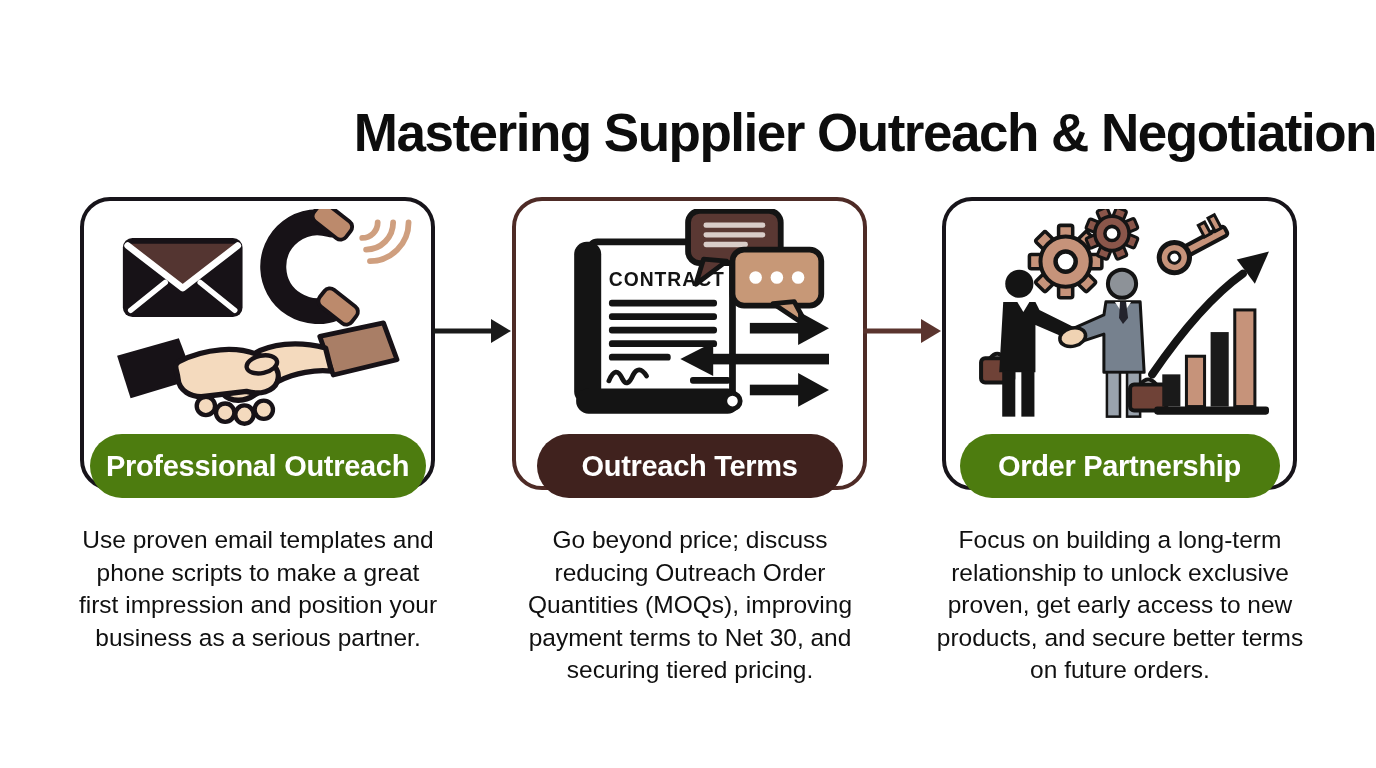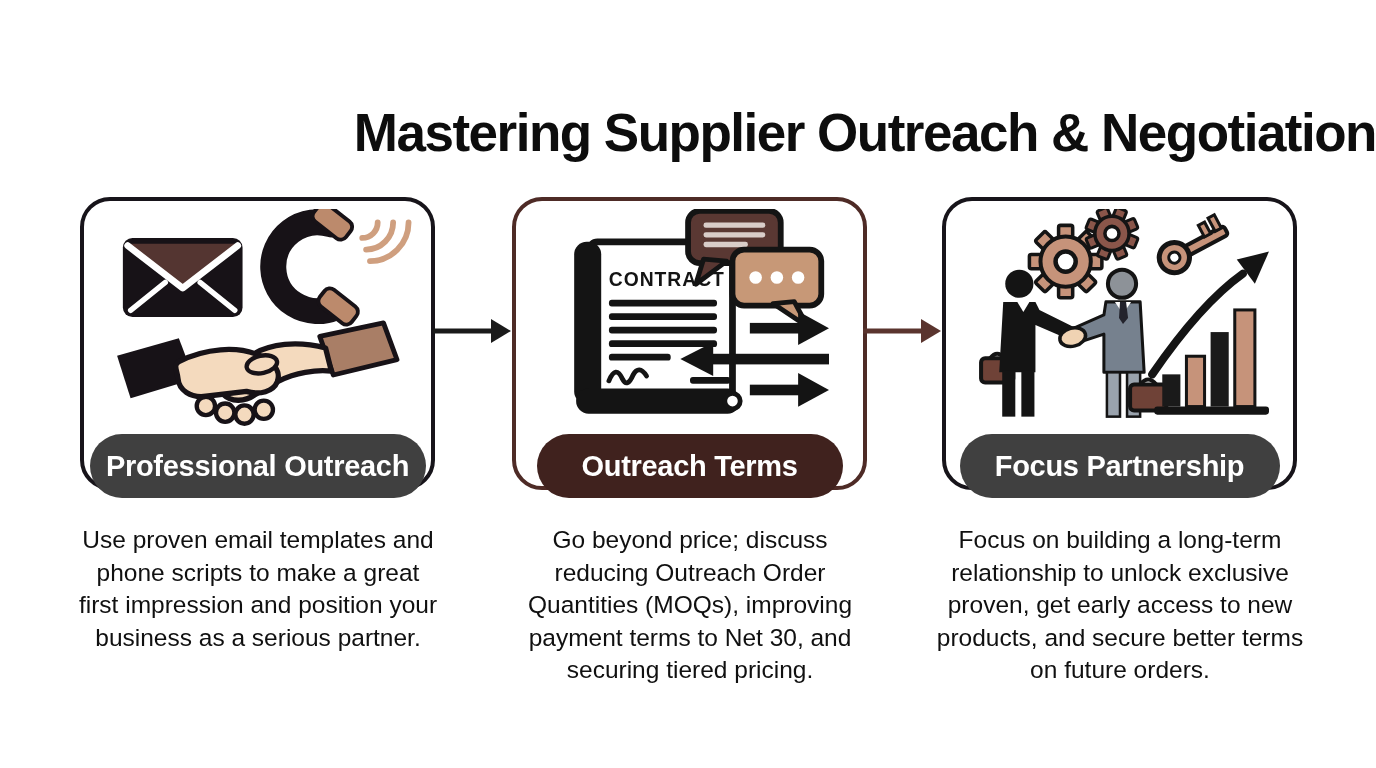--- a/index.html
+++ b/index.html
@@ -16,21 +16,21 @@
     border:4px solid #17141a;border-radius:30px;box-sizing:border-box;
   }
   .card.maroon{border-color:#4e2b26;}
   .card-1{left:80px;} .card-2{left:512px;} .card-3{left:942px;}
   .art{
     position:absolute;top:10px;left:0;right:0;bottom:58px;
     display:flex;align-items:center;justify-content:center;
   }
   .pill{
     position:absolute;left:50%;transform:translateX(-50%);bottom:-12px;height:64px;
-    background:#404040;border-radius:34px;color:#fff;display:flex;align-items:center;
+    background:#4d7c0f;border-radius:34px;color:#fff;display:flex;align-items:center;
     justify-content:center;font-weight:bold;font-size:29px;white-space:nowrap;
     letter-spacing:-0.3px;
   }
   .pill.maroon{background:#40221e;}
   .flow-arrow{position:absolute;top:316px;}
   .flow-arrow-1{left:433px;} .flow-arrow-2{left:863px;}
   .desc{
     position:absolute;top:524px;font-size:24.5px;line-height:32.5px;color:#101010;
     text-align:center;
   }
@@ -204,21 +204,21 @@
         <rect x="216" y="146" width="18" height="50" fill="#c6937a" stroke="#141414" stroke-width="3"></rect>
         <rect x="240" y="122" width="18" height="74" fill="#1a1a1a"></rect>
         <rect x="264" y="100" width="20" height="96" fill="#c6937a" stroke="#141414" stroke-width="3"></rect>
         <rect x="184" y="196" width="114" height="8" rx="3" fill="#141414"></rect>
         <path d="M182,164 Q230,94 272,64" stroke="#141414" stroke-width="8" fill="none" stroke-linecap="round"></path>
         <polygon points="298,42 266,50 284,74" fill="#141414"></polygon>
       </g>
     </svg>
   </div>
   <div class="pill" style="width:320px;">
-    <span>Focus Partnership</span>
+    <span>Order Partnership</span>
   </div>
 </div>
 
 <svg class="flow-arrow flow-arrow-1" width="80" height="30">
   <line x1="0" y1="15" x2="62" y2="15" stroke-width="5" stroke="#1a1a1a"></line>
   <polygon points="58,3 78,15 58,27" fill="#1a1a1a"></polygon>
 </svg>
 <svg class="flow-arrow flow-arrow-2" width="80" height="30">
   <line x1="0" y1="15" x2="62" y2="15" stroke-width="5" stroke="#5a342e"></line>
   <polygon points="58,3 78,15 58,27" fill="#5a342e"></polygon>

